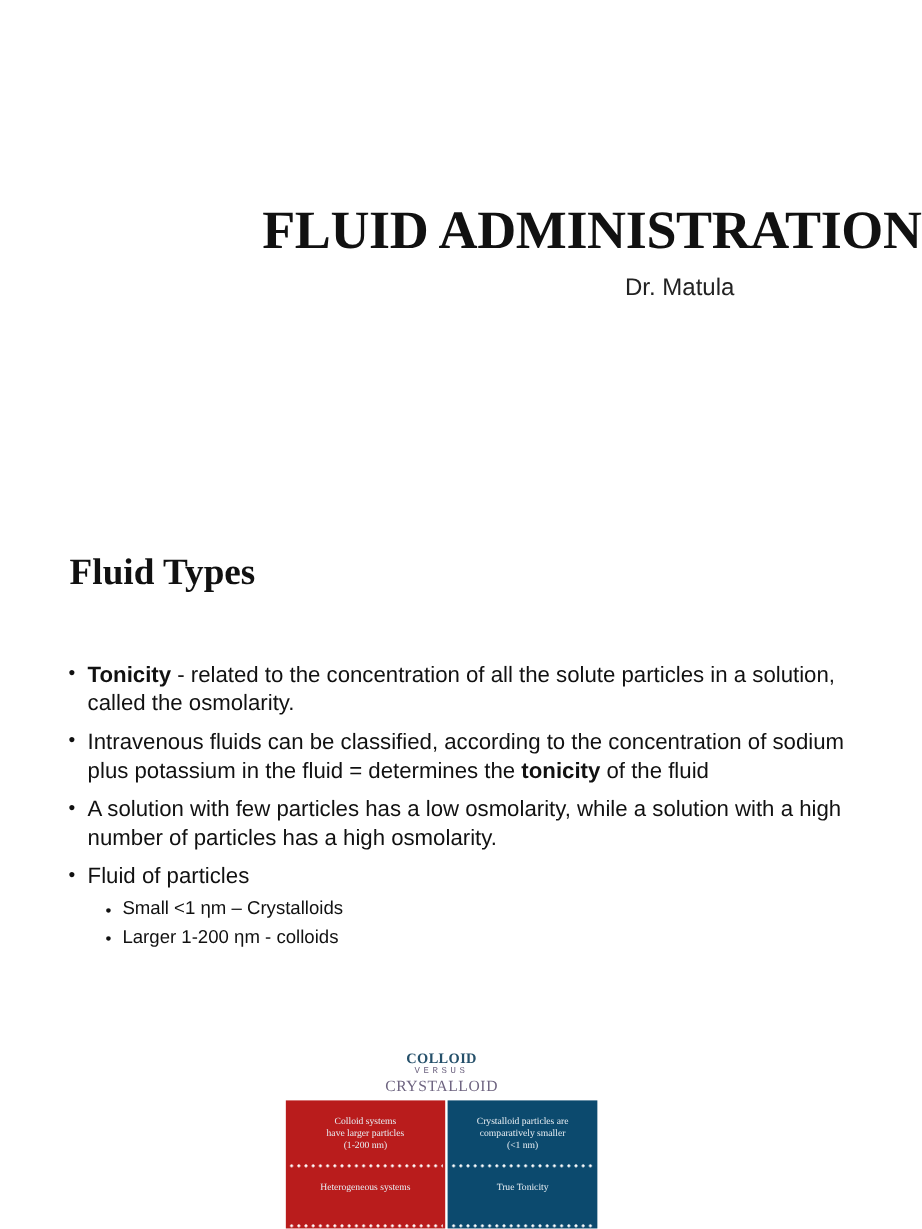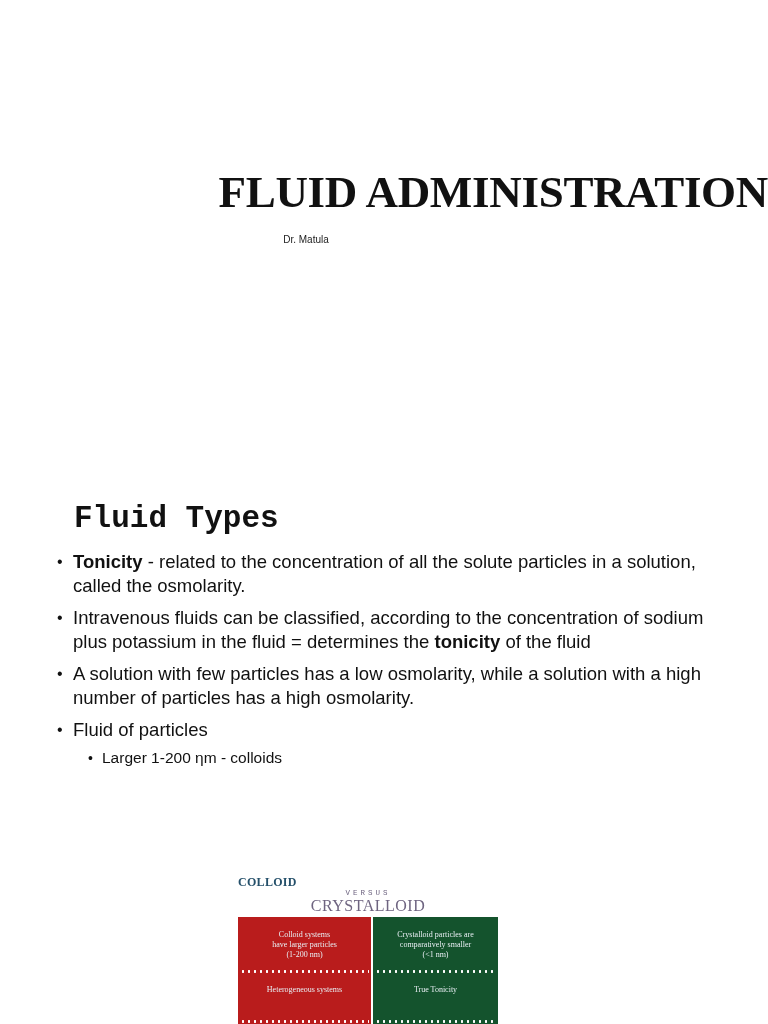--- a/index.html
+++ b/index.html
@@ -10,29 +10,29 @@
 
     .slide-title {
       position: absolute; left: 0; width: 768px; top: 166px;
       text-align: right;
       font-family: "Liberation Serif", "DejaVu Serif", serif;
       font-size: 45px; line-height: 52px; letter-spacing: -0.3px;
       color: #111;
     }
     .slide-subtitle {
       position: absolute; left: 0; width: 612px; top: 230px;
-      text-align: center;
+      text-align: right;
       font-family: "Liberation Sans", "DejaVu Sans", sans-serif;
-      font-size: 10px; line-height: 20px; color: #222;
+      font-size: 20px; line-height: 20px; color: #222;
     }
 
     .section-title {
-      position: absolute; left: 58px; top: 500px;
-      font-family: Liberation Mono, monospace;
-      font-size: 31px; line-height: 38px; color: #111; margin-left: 16px;
+      position: absolute; left: 58px; top: 458px;
+      font-family: Liberation Serif, serif;
+      font-size: 31px; line-height: 38px; color: #111;
     }
 
     .bullets {
       position: absolute; left: 55px; top: 550px; width: 660px;
       font-family: "Liberation Sans", "DejaVu Sans", sans-serif;
       font-size: 18.5px; line-height: 24px; color: #111;
       list-style: none;
     }
     .bullets > li {
       position: relative; padding-left: 18px; margin-bottom: 8px;
@@ -49,42 +49,42 @@
     .sub-bullets > li::before {
       content: "\2022"; position: absolute; left: 15px; top: 0; font-size: 14px;
     }
 
     
     .figure {
       position: absolute; left: 238px; top: 868px; width: 260px; height: 156px;
       background: #ffffff; overflow: hidden;
     }
     .fig-colloid {
-      position: absolute; top: 7px; left: 0; width: 260px; text-align: left;
+      position: absolute; top: 7px; left: 0; width: 260px; text-align: center;
       font-family: "Liberation Serif", "DejaVu Serif", serif;
       font-weight: bold; font-size: 12px; color: #25506a; letter-spacing: 0.3px;
     }
     .fig-versus {
       position: absolute; top: 21px; left: 0; width: 260px; text-align: center;
       font-family: Liberation Mono, monospace;
       font-size: 7.5px; letter-spacing: 3px; color: #6e6480;
     }
     .fig-crystalloid {
       position: absolute; top: 29px; left: 0; width: 260px; text-align: center;
       font-family: "Liberation Serif", "DejaVu Serif", serif;
-      font-size: 16px; color: #6e6480; letter-spacing: 0.5px;
+      font-size: 13px; color: #6e6480; letter-spacing: 0.5px;
     }
     .panel {
       position: absolute; top: 49px; height: 107px;
       color: #e8eef3;
       font-family: "Liberation Serif", "DejaVu Serif", serif;
       font-size: 8px; line-height: 10px; text-align: center;
     }
     .panel.left { left: 0; width: 133px; background: #b91c1c; }
-    .panel.right { left: 135px; width: 125px; background: #14532d; }
+    .panel.right { left: 135px; width: 125px; background: #0c4a6e; }
     .panel .desc { position: absolute; top: 13px; left: 0; width: 100%; white-space: pre-line; }
     .panel .dots {
       position: absolute; left: 2px; right: 2px; height: 3px;
       background-image: radial-gradient(circle, #ffffff 1.1px, transparent 1.3px);
       background-size: 6px 3px; background-repeat: repeat-x;
     }
     .panel .dots.d1 { top: 53px; }
     .panel .dots.d2 { top: 103px; }
     .panel .kind { position: absolute; top: 68px; left: 0; width: 100%; }
   </style>
@@ -102,20 +102,21 @@
   </li>
   <li>
     <span>Intravenous fluids can be classified, according to the concentration of sodium plus potassium in the fluid = determines the </span><b>tonicity</b><span> of the fluid</span>
   </li>
   <li>
     <span>A solution with few particles has a low osmolarity, while a solution with a high number of particles has a high osmolarity.</span>
   </li>
   <li>
     <span>Fluid of particles</span>
     <ul class="sub-bullets">
+      <li>Small &lt;1 ηm – Crystalloids</li>
       <li>Larger 1-200 ηm - colloids</li>
     </ul>
   </li>
 </ul>
 
 <div class="figure">
   <div class="fig-colloid">COLLOID</div>
   <div class="fig-versus">VERSUS</div>
   <div class="fig-crystalloid">CRYSTALLOID</div>
 

